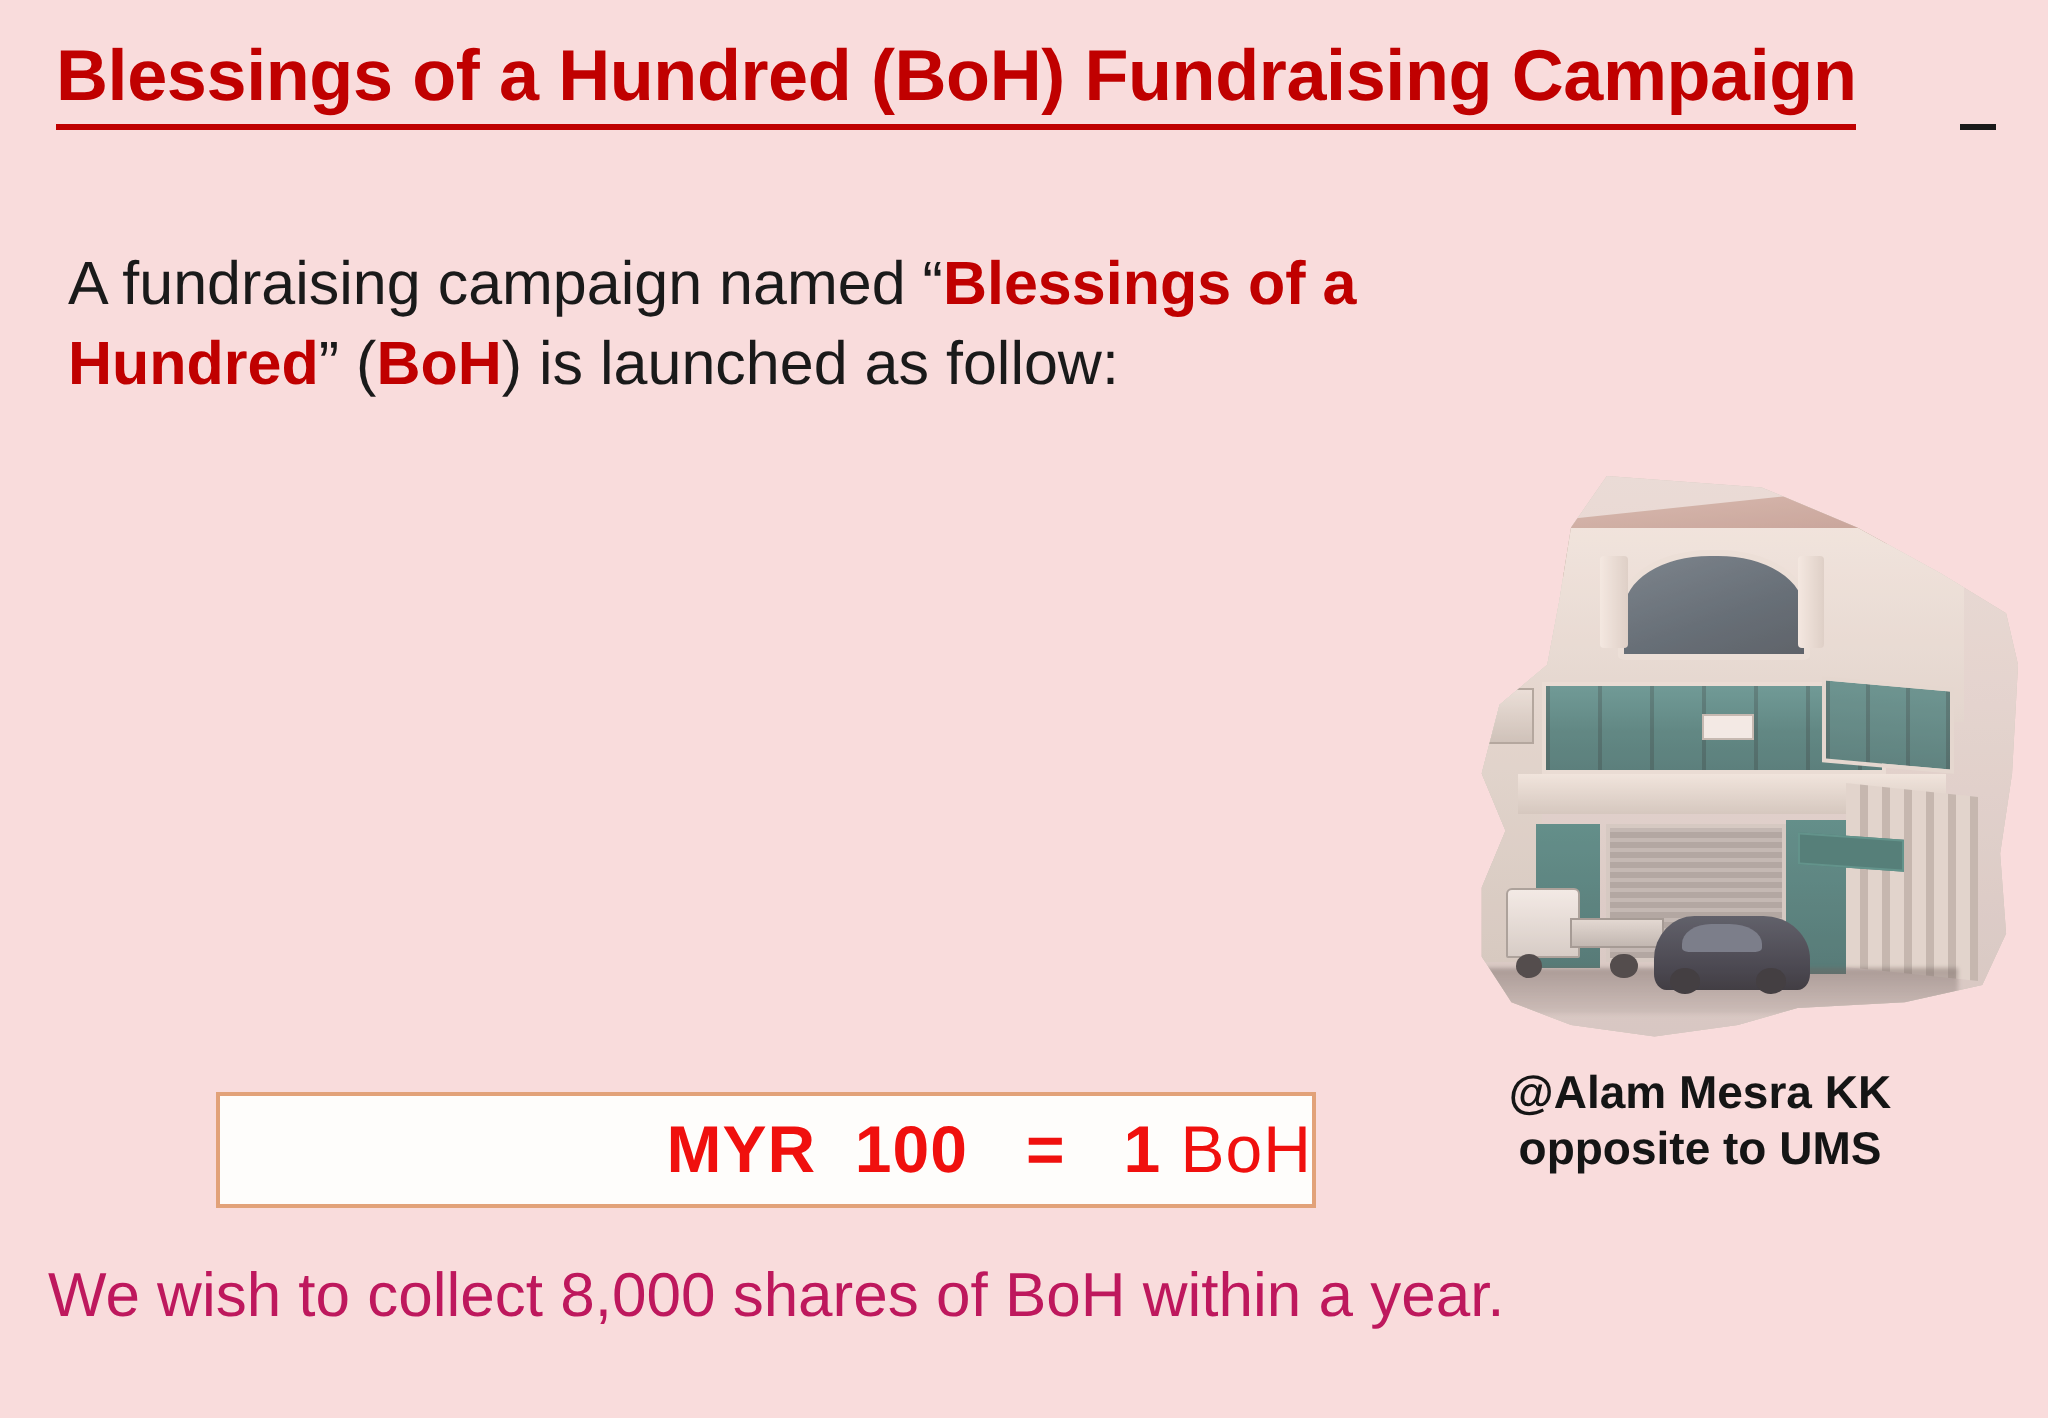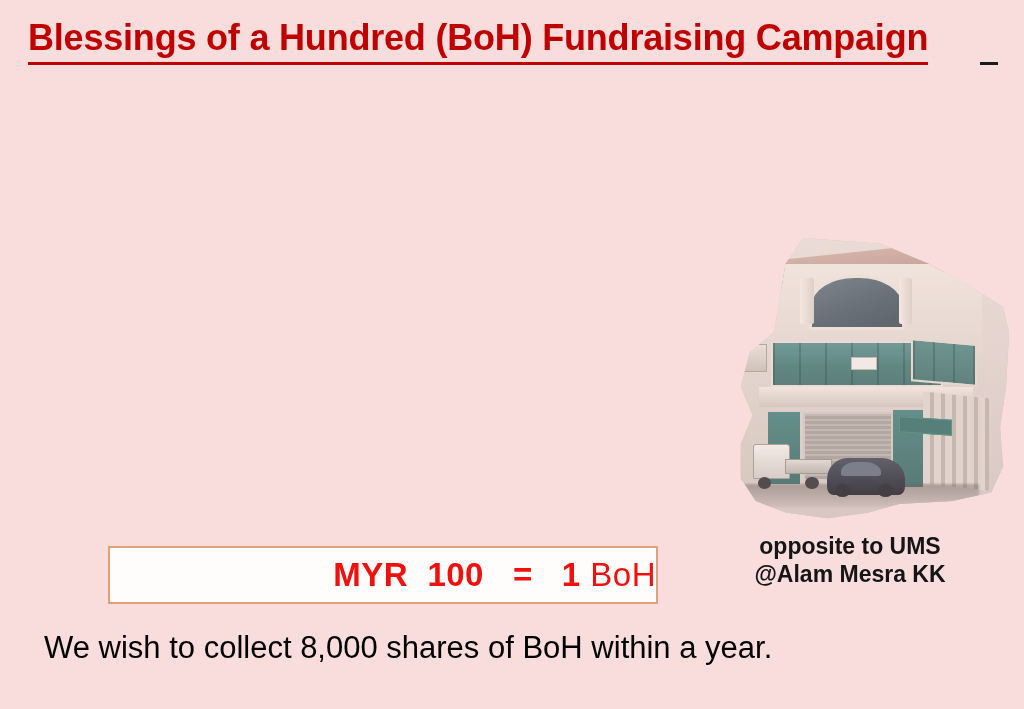--- a/index.html
+++ b/index.html
@@ -92,24 +92,24 @@
     font-size: 33px;
     color: #f0100e;
     letter-spacing: 0.5px;
     white-space: pre;
   }
   .eq-text .strong { font-weight: bold; }
 
   
   .final-line {
     position: absolute;
-    left: 44px;
+    left: 24px;
     top: 630px;
     font-size: 31px;
-    color: #000000;
+    color: #be185d;
     white-space: nowrap;
   }
 
   
   .photo-wrap {
     position: absolute;
     left: 714px;
     top: 238px;
     width: 298px;
     height: 286px;
@@ -318,20 +318,23 @@
 
   <div class="title-wrap">
     <span class="title">Blessings of a Hundred (BoH) Fundraising Campaign</span>
     <span class="title-tail"></span>
   </div>
 
   <div class="body-col">
 
 
 
+    <p class="para p3">
+      <span>A fundraising campaign named </span><span>“</span><span class="redb">Blessings of a Hundred</span><span>”</span><span> (</span><span class="redb">BoH</span><span>) is launched as follow:</span>
+    </p>
 
   </div>
 
   <div class="eq-box">
     <div class="eq-text"><span class="strong">MYR</span>  <span class="strong">100</span>   <span class="strong">=</span>   <span class="strong">1</span> <span>BoH</span></div>
   </div>
 
   <div class="final-line">We wish to collect 8,000 shares of BoH within a year.</div>
 
   <div class="photo-wrap">
@@ -364,17 +367,17 @@
         <div class="body"></div>
         <div class="glass"></div>
         <div class="w1"></div>
         <div class="w2"></div>
       </div>
       <div class="ph-cast"></div>
     </div>
   </div>
 
   <div class="photo-caption">
+    <div>@Alam Mesra KK</div>
     <div>opposite to UMS</div>
-    <div>@Alam Mesra KK</div>
   </div>
 
 </div>
 
 </body></html>

